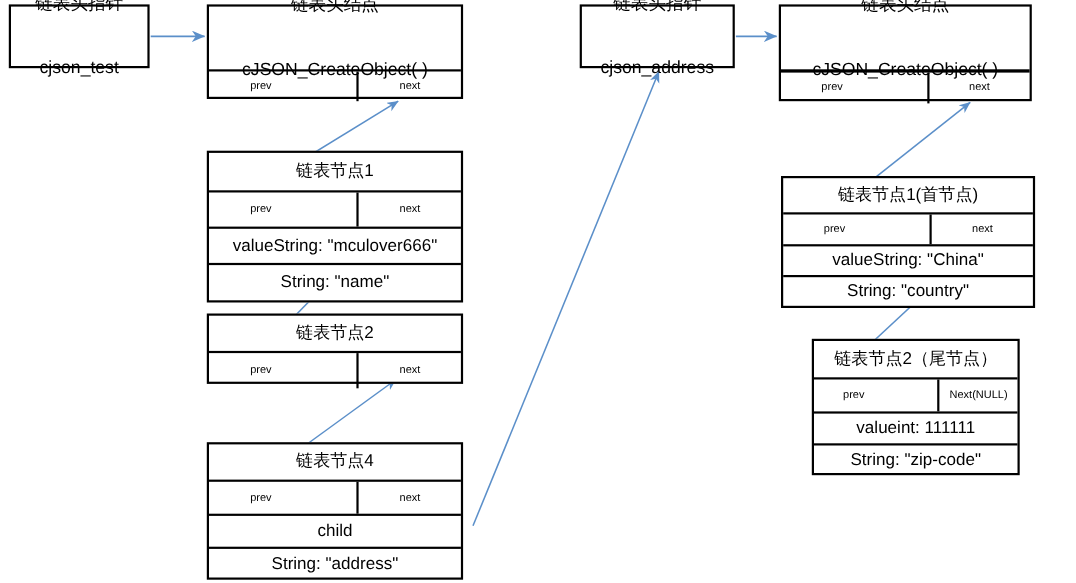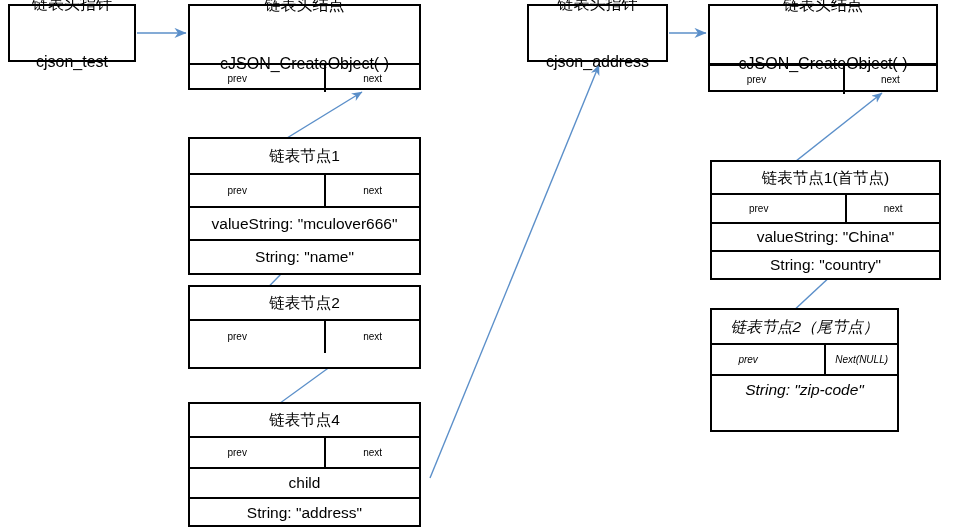--- a/index.html
+++ b/index.html
@@ -124,21 +124,21 @@
   <div class="box" style="left:188px; top:137px; width:233px; height:138px;">
     <div class="row" style="height:34px;">链表节点1</div>
     <div class="row" style="height:33px;">
       <div class="cell">prev</div>
       <div class="cell">next</div>
     </div>
     <div class="row" style="height:33px;">valueString: "mculover666"</div>
     <div class="row" style="height:34px;">String: "name"</div>
   </div>
 
-  <div class="box" style="left:188px; top:285px; width:233px; height:84px;">
+  <div class="box" style="left:188px; top:285px; width:233px; height:64px;">
     <div class="row" style="height:32px;">链表节点2</div>
     <div class="row" style="height:34px;">
       <div class="cell">prev</div>
       <div class="cell">next</div>
     </div>
   </div>
 
   <div class="box" style="left:188px; top:402px; width:233px; height:125px;">
     <div class="row" style="height:32px;">链表节点4</div>
     <div class="row" style="height:31px;">
@@ -170,22 +170,23 @@
   <div class="box" style="left:710px; top:160px; width:231px; height:120px;">
     <div class="row" style="height:31px;text-align:right;">链表节点1(首节点)</div>
     <div class="row" style="height:29px;">
       <div class="cell">prev</div>
       <div class="cell">next</div>
     </div>
     <div class="row" style="height:28px;">valueString: "China"</div>
     <div class="row" style="height:28px;">String: "country"</div>
   </div>
 
-  <div class="box" style="left:710px; top:308px; width:189px; height:124px;font-style:italic;">
+  <div class="box" style="left:738px; top:308px; width:189px; height:124px;">
     <div class="row" style="height:33px;">链表节点2（尾节点）</div>
     <div class="row" style="height:31px;">
       <div class="cell">prev</div>
       <div class="cell">Next(NULL)</div>
     </div>
+    <div class="row" style="height:29px;">valueint: 111111</div>
     <div class="row" style="height:29px;">String: "zip-code"</div>
   </div>
 
 </div>
 
 </body></html>

